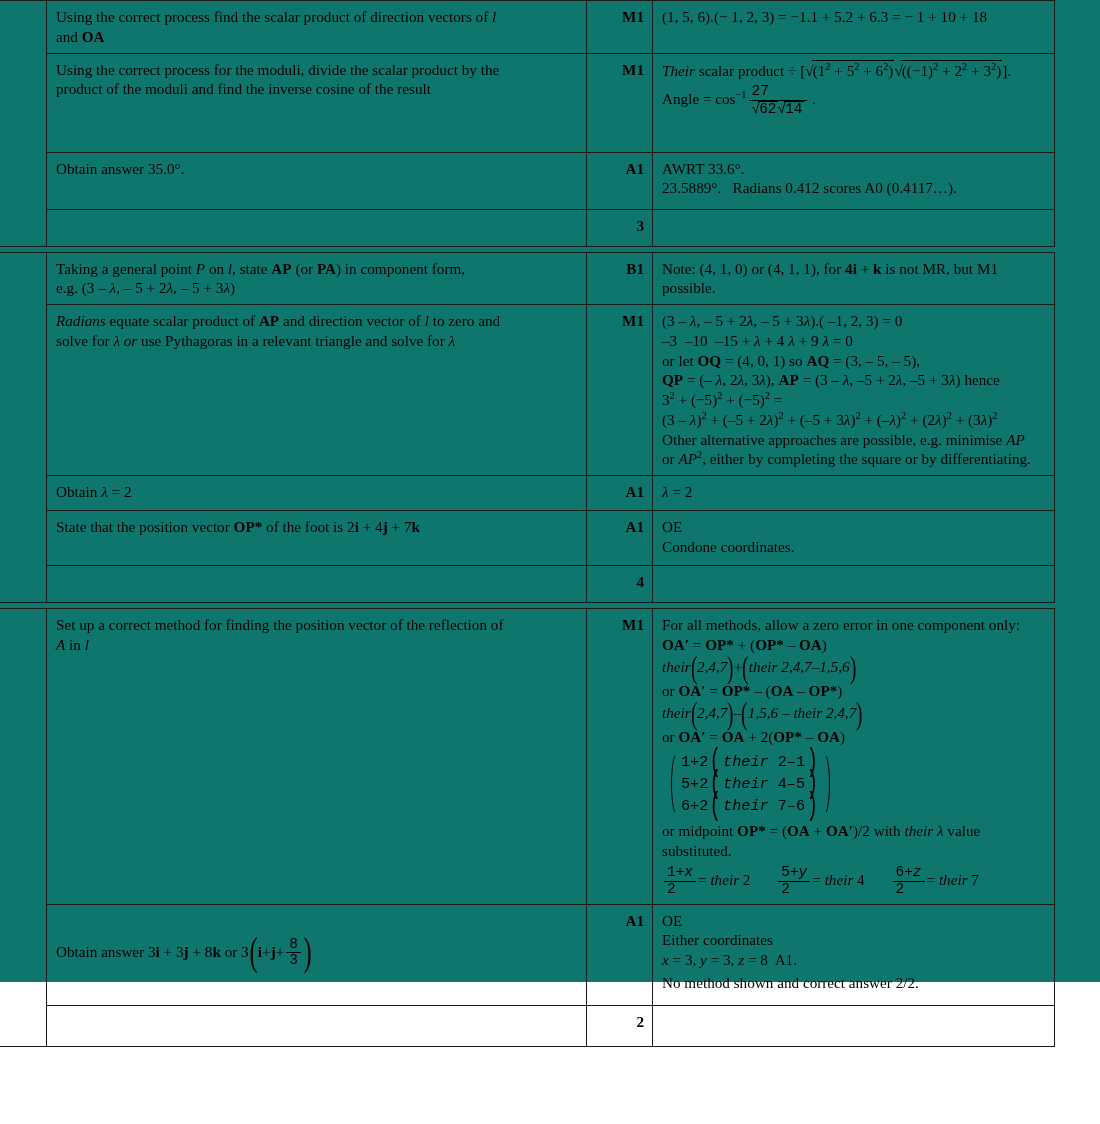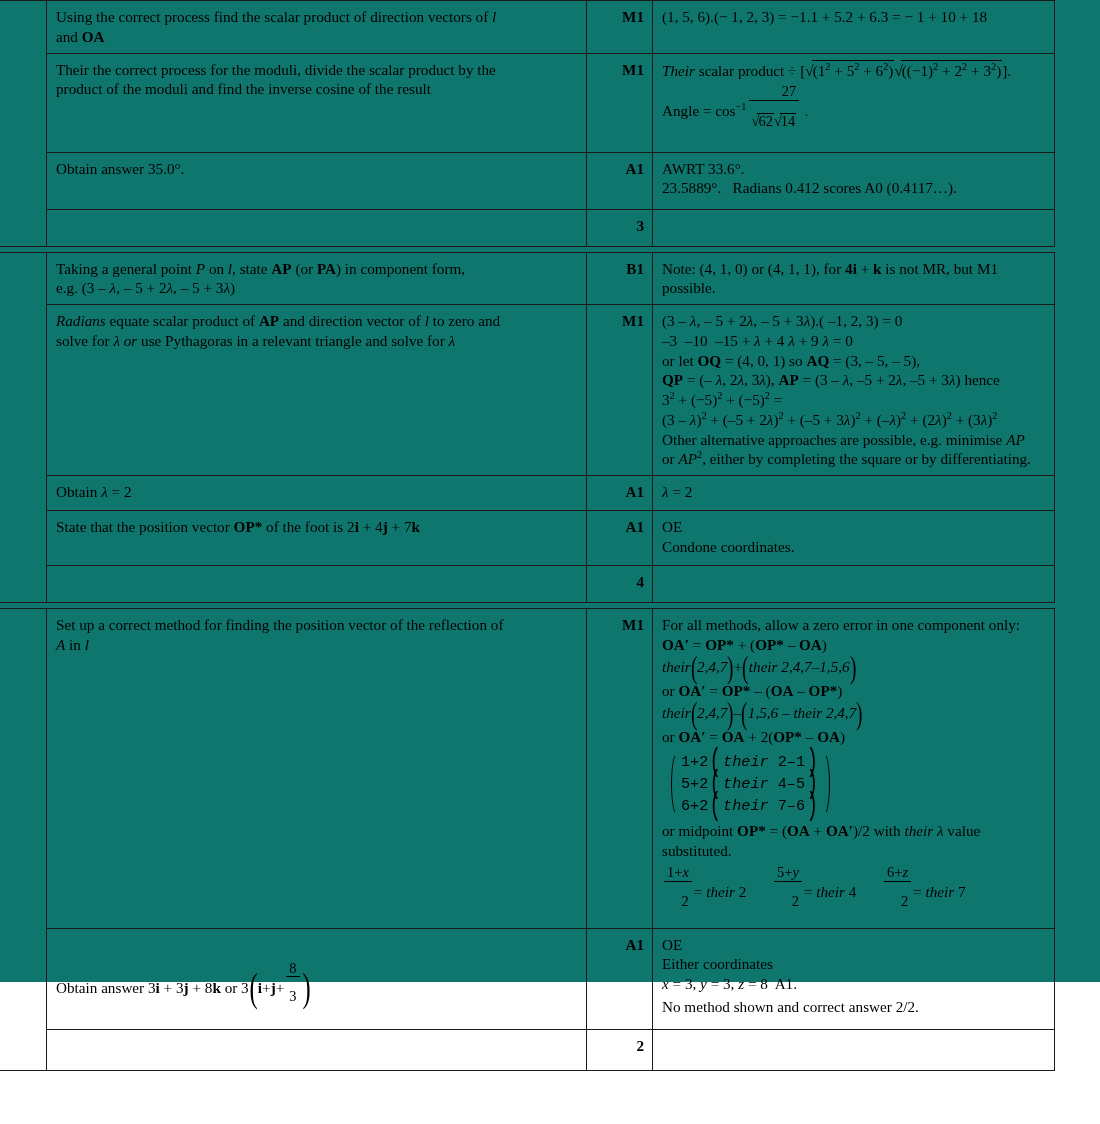--- a/index.html
+++ b/index.html
@@ -74,30 +74,31 @@
   i, .it { font-style: italic; }
   b, .bd { font-weight: bold; }
 
   .ln { display: block; white-space: nowrap; }
   .ln-w { display: block; }
 
   
   .frac {
     display: inline-block;
     vertical-align: middle;
-    text-align: right;
+    text-align: left;
     font-size: 0.95em;
     line-height: 1.08;
     margin: 0 2px;
+    font-family: Liberation Mono, monospace;
   }
   .frac .num { display: block; padding: 0 3px; }
   .frac .den {
     display: block;
     border-top: 1.1px solid #000;
-    padding: 12px 3px;
+    padding: 0 3px;
   }
 
   .sqrt {
     display: inline-block;
     border-top: 1.1px solid #000;
     padding: 0 1px 0 1px;
     margin-left: -1px;
   }
   .radsym { display: inline-block; margin-right: -1px; }
 
@@ -162,21 +163,21 @@
       <span class="ln-w">and <b>OA</b></span>
     </td>
     <td class="mark">M1</td>
     <td class="notes">
       <span class="ln">(1, 5, 6).(− 1, 2, 3) = −1.1 + 5.2 + 6.3 = − 1 + 10 + 18</span>
     </td>
   </tr>
 
   <tr>
     <td class="stmt" style="height:86px">
-      <span class="ln-w">Their the correct process for the moduli, divide the scalar product by the</span>
+      <span class="ln-w">Using the correct process for the moduli, divide the scalar product by the</span>
       <span class="ln-w">product of the moduli and find the inverse cosine of the result</span>
     </td>
     <td class="mark">M1</td>
     <td class="notes">
       <span class="ln"><i>Their</i> scalar product ÷ [<span class="radsym">√</span><span class="sqrt">(1<sup>2</sup> + 5<sup>2</sup> + 6<sup>2</sup>)</span><span class="radsym">√</span><span class="sqrt">((−1)<sup>2</sup> + 2<sup>2</sup> + 3<sup>2</sup>)</span>].</span>
       <span class="ln" style="margin-top:4px">Angle = cos<sup>−1</sup><span class="frac"><span class="num">27</span><span class="den"><span class="radsym">√</span><span class="sqrt">62</span><span class="radsym">√</span><span class="sqrt">14</span></span></span> <span style="font-size:0.8em">.</span></span>
     </td>
   </tr>
 
   <tr>

